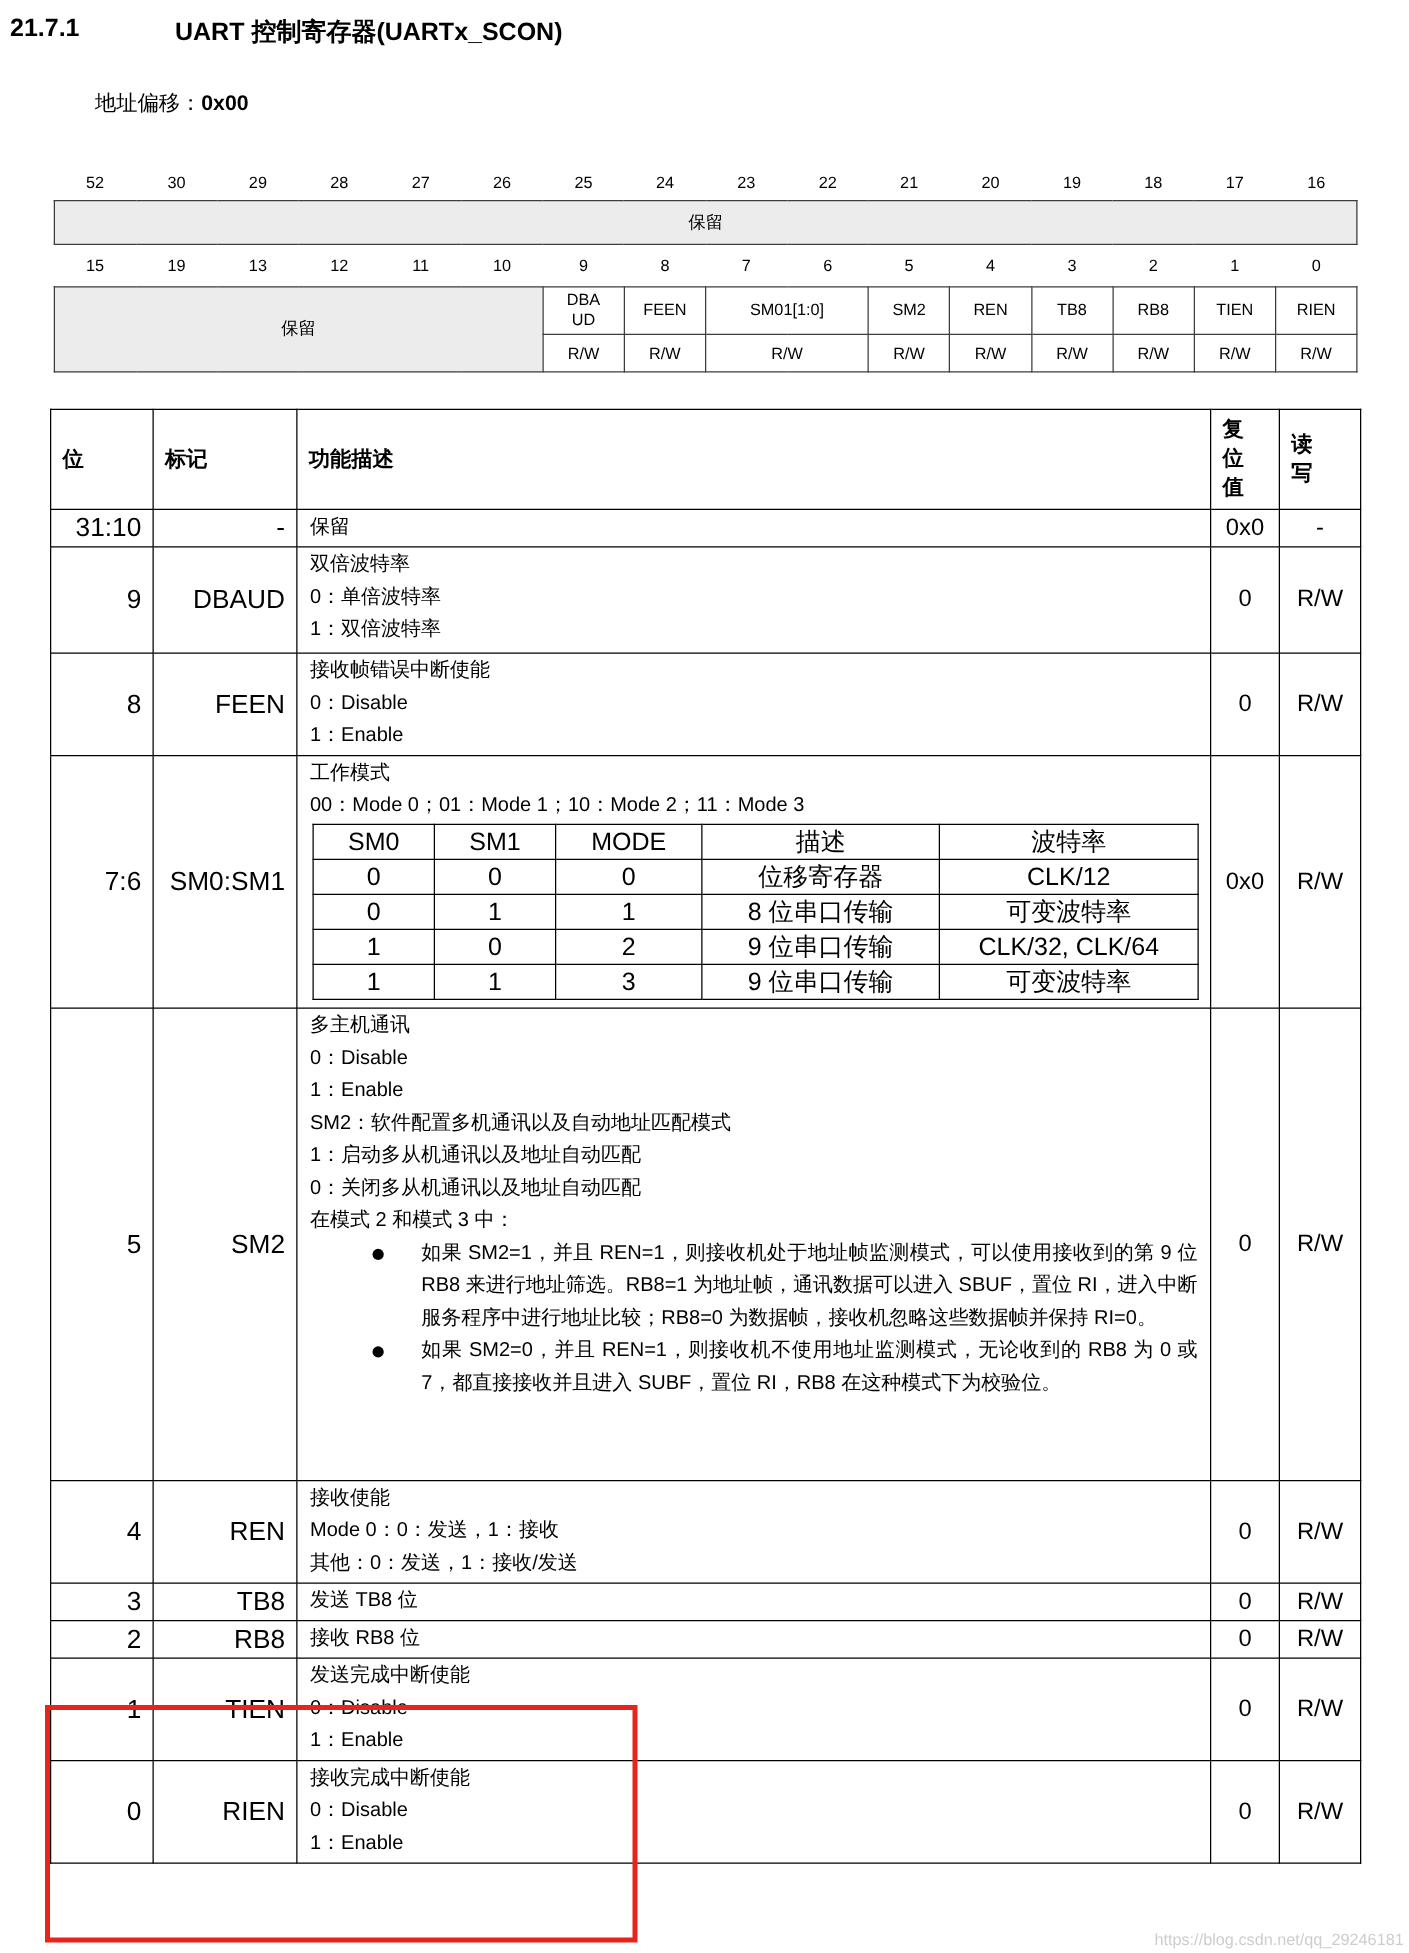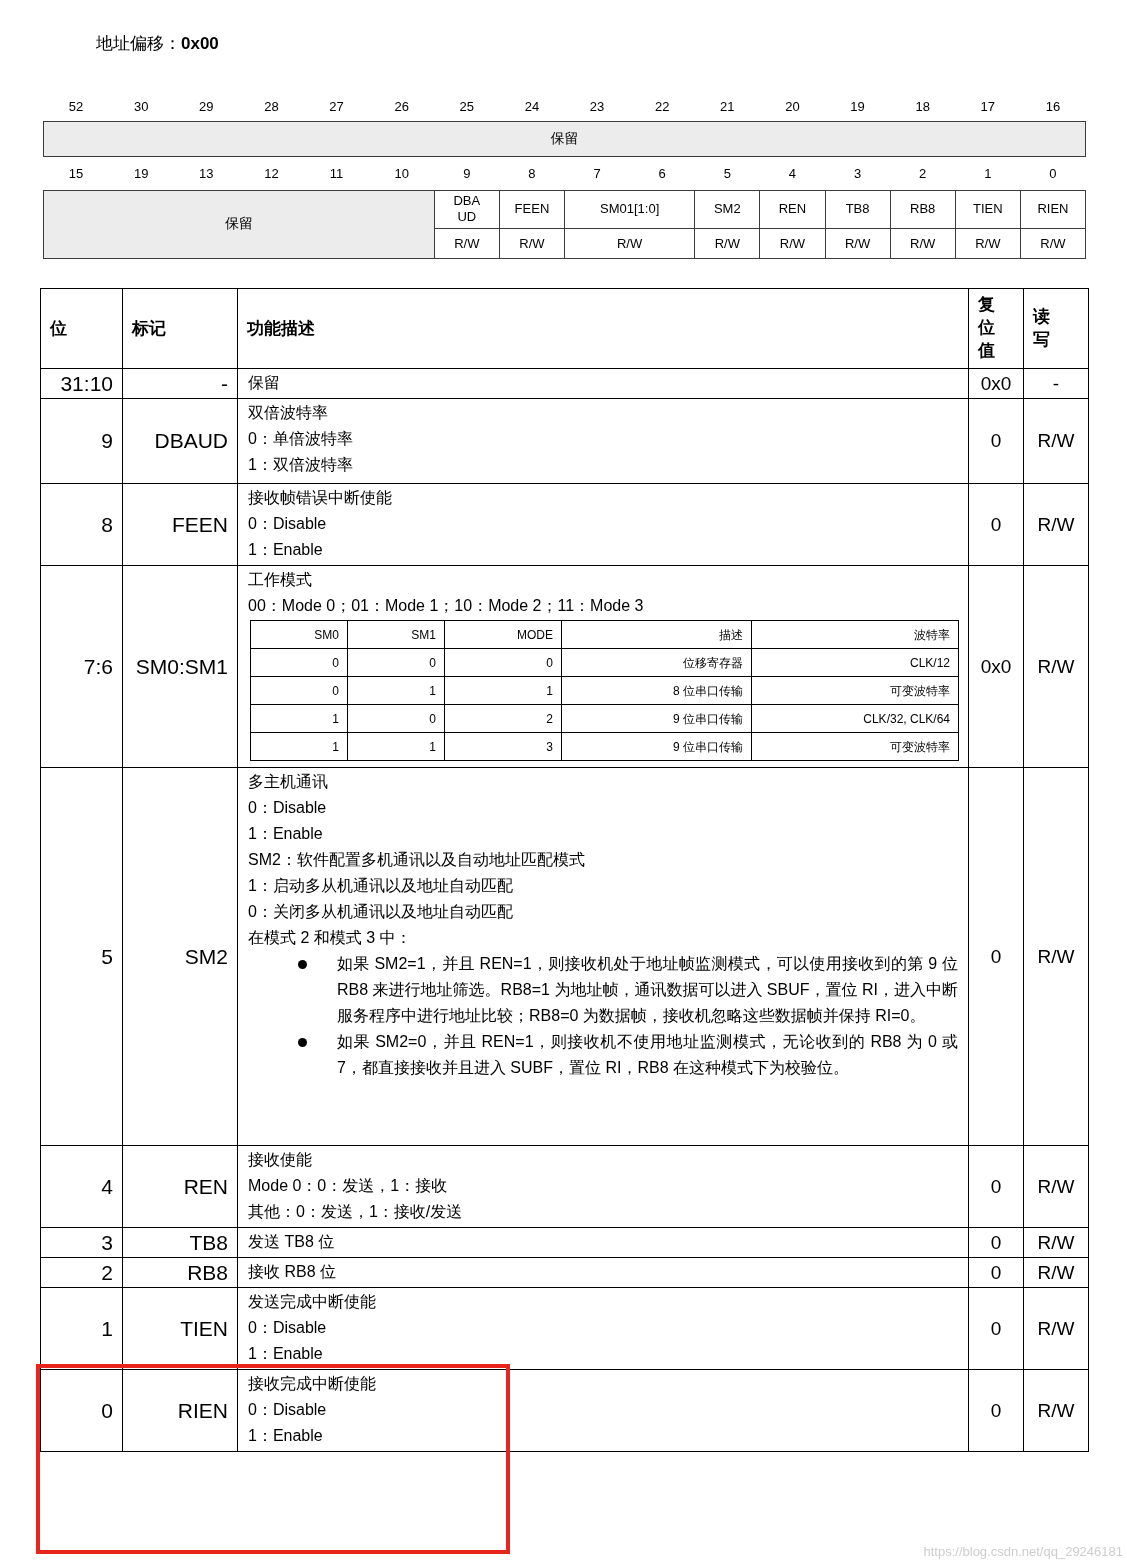--- a/index.html
+++ b/index.html
@@ -5,21 +5,21 @@
   * { margin:0; padding:0; box-sizing:border-box; }
   html,body { background:#fff; }
   .page {
     position:relative; width:1127px; height:1562px; background:#fff;
     font-family:"Liberation Sans", sans-serif; color:#000; overflow:hidden;
   }
 
   
   .titlebar { display:flex; padding:12px 0 0 8px; font-size:20px; font-weight:bold; }
   .titlebar .sec { width:132px; }
-  .metaline { margin-left:96px; font-size:17px; }
+  .metaline { margin-left:76px; font-size:17px; }
   .metaline.addr { margin-top:32px; }
   .metaline.rst  { margin-top:40px; }
   .metaline .val { font-weight:bold; }
 
   
   table.bitmap { border-collapse:collapse; table-layout:fixed; width:1043px; margin:40px 0 0 43px; }
   .bitmap td { text-align:center; font-size:13px; }
   .bitmap tr.nums td  { height:26px; vertical-align:bottom; padding-bottom:7px; border:none; }
   .bitmap tr.nums2 td { height:34px; vertical-align:middle; border:none; }
   .bitmap td.box { border:1px solid #3c3c3c; }
@@ -37,22 +37,22 @@
   .c-desc { font-size:16px; line-height:26px; text-align:left; vertical-align:top; padding:1px 10px 2px; }
   .pre { white-space:pre-line; }
   .c-reset, .c-rw { font-size:19px; text-align:center; vertical-align:middle; padding:2px 4px; }
   tr.h28  { height:28px; }  tr.h85  { height:85px; }  tr.h79  { height:79px; }
   tr.h196 { height:196px; } tr.h378 { height:378px; } tr.h82  { height:82px; }
   tr.h81  { height:81px; }
 
   
   table.modetable { border-collapse:collapse; table-layout:fixed; width:708px; margin:1px 0 4px 2px; }
   .modetable th, .modetable td {
-    border:1px solid #000; font-size:12px; font-weight:normal;
-    text-align:right; vertical-align:middle; padding:0 8px; height:28px;
+    border:1px solid #000; font-size:20px; font-weight:normal;
+    text-align:center; vertical-align:middle; padding:0 8px; height:28px;
   }
 
   
   .bullet { display:flex; margin-left:50px; }
   .bullet .dot { flex:0 0 auto; width:9px; height:9px; border-radius:50%; background:#000; margin:9px 30px 0 0; }
   .bullet .btext { flex:1; text-align:justify; }
 
   
   .hlbox {
     position:absolute; left:36px; top:1364px; width:474px; height:190px;
@@ -60,20 +60,24 @@
   }
 
   
   .watermark { position:absolute; right:4px; bottom:3px; font-size:13px; color:#cdcdcd; }
 </style>
 </head>
 <body>
 
 <div class="page">
 
+  <div class="titlebar">
+    <span class="sec">21.7.1</span>
+    <span>UART 控制寄存器(UARTx_SCON)</span>
+  </div>
   <div class="metaline addr">
     <span>地址偏移：</span><span class="val">0x00</span>
   </div>
 
   <table class="bitmap">
     <colgroup>
       <col style="width:6.25%">
         <col style="width:6.25%">
         <col style="width:6.25%">
         <col style="width:6.25%">

